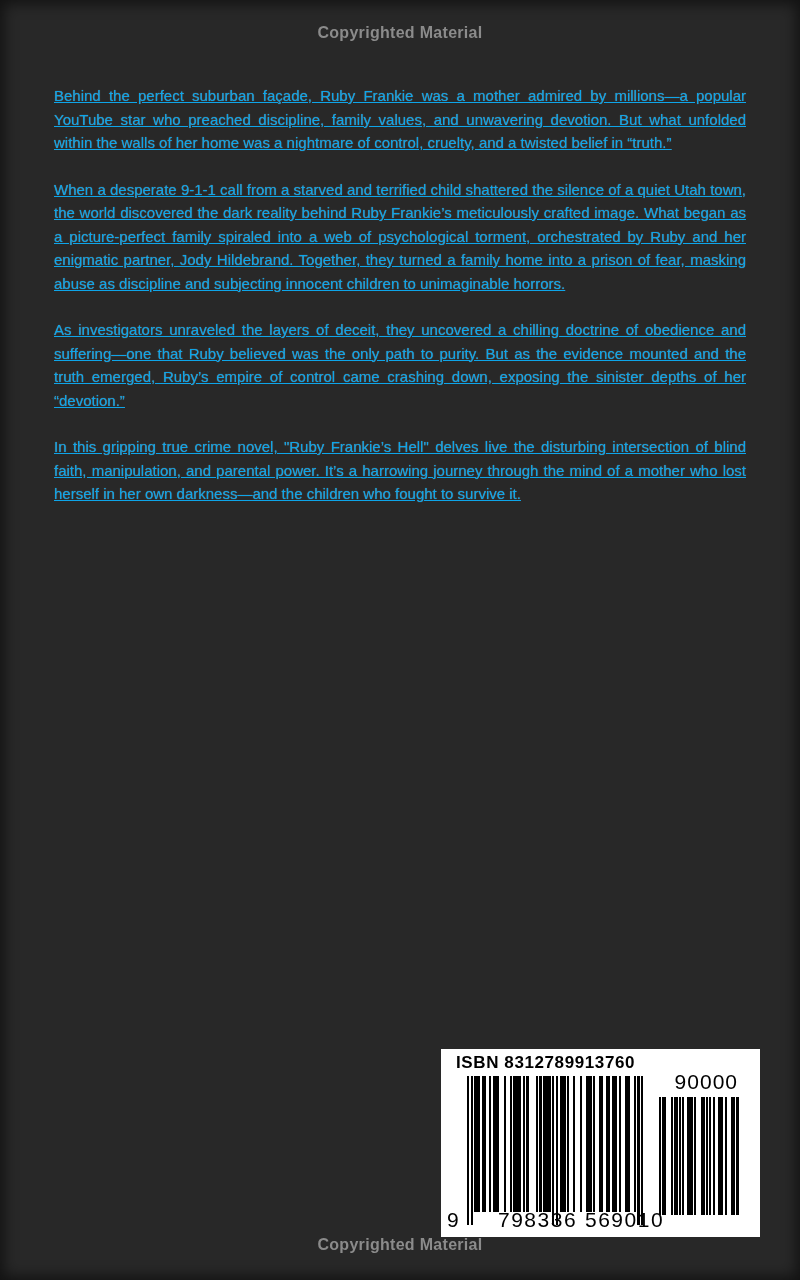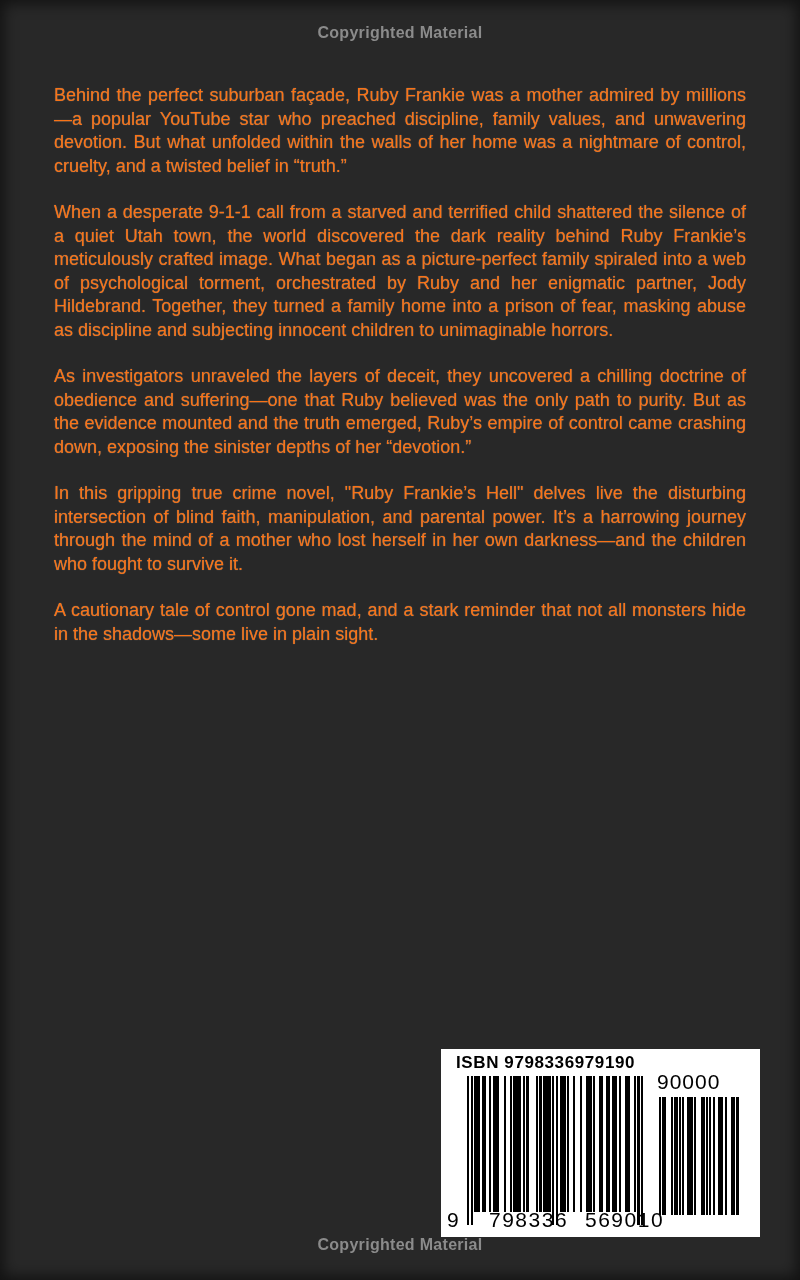--- a/index.html
+++ b/index.html
@@ -32,25 +32,26 @@
     font-weight: 700;
     letter-spacing: 0.3px;
   }
   .watermark.top { top: 24px; }
   .watermark.bottom { top: 1236px; }
   .body-text {
     position: absolute;
     left: 54px;
     top: 84px;
     width: 692px;
-    color: #f97316;
-    font-size: 18px;
+    color: #0ea5e9;
+    font-size: 15px;
     line-height: 23.5px;
     text-align: justify;
     text-shadow: 0 0 1px rgba(240,240,240,0.45);
+    text-decoration: underline;
   }
   .body-text p { margin-bottom: 23px; }
   
   .barcode-box {
     position: absolute;
     left: 441px;
     top: 1049px;
     width: 319px;
     height: 188px;
     background: #ffffff;
@@ -80,41 +81,40 @@
     height: 118px;
   }
   .bar { position: absolute; top: 0; background: #000; }
   .digits {
     position: absolute;
     font-size: 21px;
     line-height: 21px;
     white-space: nowrap;
   }
   .digit-lead { left: 6px;   top: 160px; }
-  .digit-g1   { left: 48px;  top: 160px; width: 78px;  text-align: center; letter-spacing: 1.5px; }
+  .digit-g1   { left: 57px;  top: 160px; width: 78px;  text-align: center; letter-spacing: 1.5px; }
   .digit-g2   { left: 144px; top: 160px; width: 78px;  text-align: center; letter-spacing: 1.5px; }
-  .supp-label { left: 216px; top: 22px;  width: 81px;  text-align: left; letter-spacing: 1px; }
+  .supp-label { left: 216px; top: 22px;  width: 81px;  text-align: right; letter-spacing: 1px; }
 </style>
 </head>
 <body>
 
 <div class="cover">
 
   <div class="watermark top">Copyrighted Material</div>
 
   <div class="body-text">
     <p>Behind the perfect suburban façade, Ruby Frankie was a mother admired by millions—a popular YouTube star who preached discipline, family values, and unwavering devotion. But what unfolded within the walls of her home was a nightmare of control, cruelty, and a twisted belief in “truth.”</p>
     <p>When a desperate 9-1-1 call from a starved and terrified child shattered the silence of a quiet Utah town, the world discovered the dark reality behind Ruby Frankie’s meticulously crafted image. What began as a picture-perfect family spiraled into a web of psychological torment, orchestrated by Ruby and her enigmatic partner, Jody Hildebrand. Together, they turned a family home into a prison of fear, masking abuse as discipline and subjecting innocent children to unimaginable horrors.</p>
     <p>As investigators unraveled the layers of deceit, they uncovered a chilling doctrine of obedience and suffering—one that Ruby believed was the only path to purity. But as the evidence mounted and the truth emerged, Ruby’s empire of control came crashing down, exposing the sinister depths of her “devotion.”</p>
     <p>In this gripping true crime novel, "Ruby Frankie’s Hell" delves live the disturbing intersection of blind faith, manipulation, and parental power. It’s a harrowing journey through the mind of a mother who lost herself in her own darkness—and the children who fought to survive it.</p>
-    <p>A cautionary tale of control gone mad, and a stark reminder that not all monsters hide in the shadows—some live in plain sight.</p>
   </div>
 
   <div class="barcode-box">
-    <div class="isbn-label">ISBN 9798336979190</div>
+    <div class="isbn-label">ISBN 8312789913760</div>
 
     <div class="ean-main">
         <div class="bar" style="left: 0px; width: 2.253px; height: 149px;"></div>
         <div class="bar" style="left: 3.706px; width: 2.253px; height: 149px;"></div>
         <div class="bar" style="left: 7.412px; width: 2.253px; height: 136px;"></div>
         <div class="bar" style="left: 9.265px; width: 2.253px; height: 136px;"></div>
         <div class="bar" style="left: 11.118px; width: 2.253px; height: 136px;"></div>
         <div class="bar" style="left: 14.824px; width: 2.253px; height: 136px;"></div>
         <div class="bar" style="left: 16.677px; width: 2.253px; height: 136px;"></div>
         <div class="bar" style="left: 22.236px; width: 2.253px; height: 136px;"></div>

